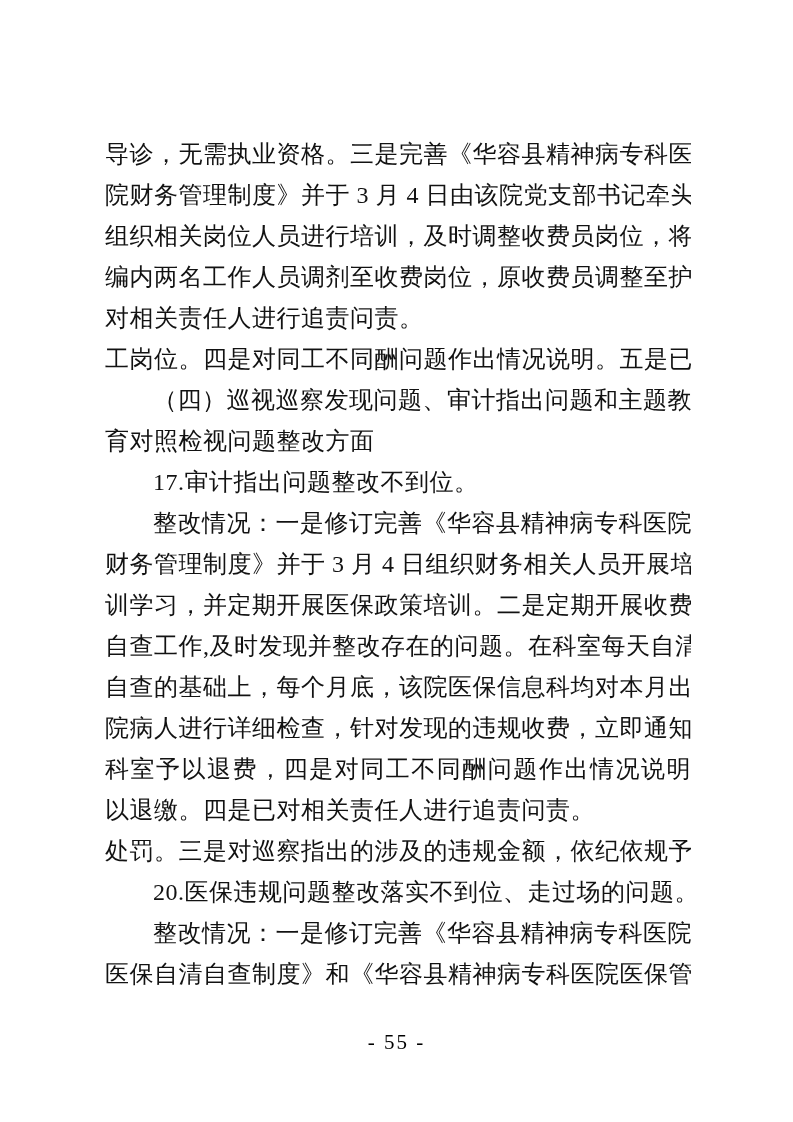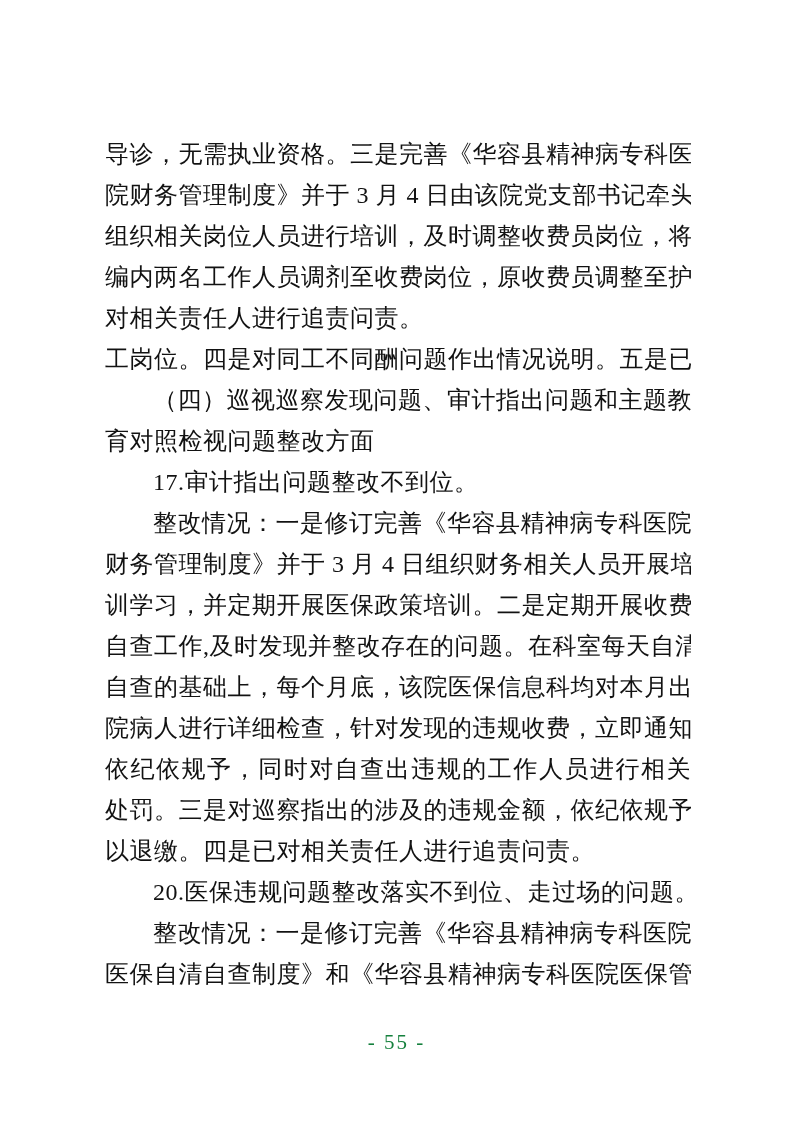--- a/index.html
+++ b/index.html
@@ -48,21 +48,21 @@
     font-weight: normal;
   }
   .footer {
     position: absolute;
     top: 1030px;
     left: 0;
     width: 100%;
     text-align: center;
     font-size: 21px;
     letter-spacing: 2px;
-    color: #15803d;
+    color: #000000;
   }
 </style>
 </head>
 <body>
 
 <div class="page">
   <div class="textblock">
     <div class="ln fill">导诊，无需执业资格。三是完善《华容县精神病专科医</div>
     <div class="ln fill">院财务管理制度》并于 3 月 4 日由该院党支部书记牵头</div>
     <div class="ln fill">组织相关岗位人员进行培训，及时调整收费员岗位，将</div>
@@ -71,22 +71,22 @@
     <div class="ln fill">工岗位。四是对同工不同酬问题作出情况说明。五是已</div>
     <div class="ln fill ind bold">（四）巡视巡察发现问题、审计指出问题和主题教</div>
     <div class="ln end bold">育对照检视问题整改方面</div>
     <div class="ln end ind">17.审计指出问题整改不到位。</div>
     <div class="ln fill ind">整改情况：一是修订完善《华容县精神病专科医院</div>
     <div class="ln fill">财务管理制度》并于 3 月 4 日组织财务相关人员开展培</div>
     <div class="ln fill">训学习，并定期开展医保政策培训。二是定期开展收费</div>
     <div class="ln fill">自查工作,及时发现并整改存在的问题。在科室每天自清</div>
     <div class="ln fill">自查的基础上，每个月底，该院医保信息科均对本月出</div>
     <div class="ln fill">院病人进行详细检查，针对发现的违规收费，立即通知</div>
-    <div class="ln fill">依纪依规予，同时对自查出违规的工作人员进行相关</div>
+    <div class="ln fill">科室予以退费，四是对同工不同酬问题作出情况说明</div>
+    <div class="ln end">以退缴。四是已对相关责任人进行追责问责。</div>
     <div class="ln fill">处罚。三是对巡察指出的涉及的违规金额，依纪依规予</div>
-    <div class="ln end">以退缴。四是已对相关责任人进行追责问责。</div>
     <div class="ln fill ind">20.医保违规问题整改落实不到位、走过场的问题。</div>
     <div class="ln fill ind">整改情况：一是修订完善《华容县精神病专科医院</div>
     <div class="ln fill">医保自清自查制度》和《华容县精神病专科医院医保管</div>
   </div>
 
   <div class="footer">- 55 -</div>
 </div>
 
 </body></html>

